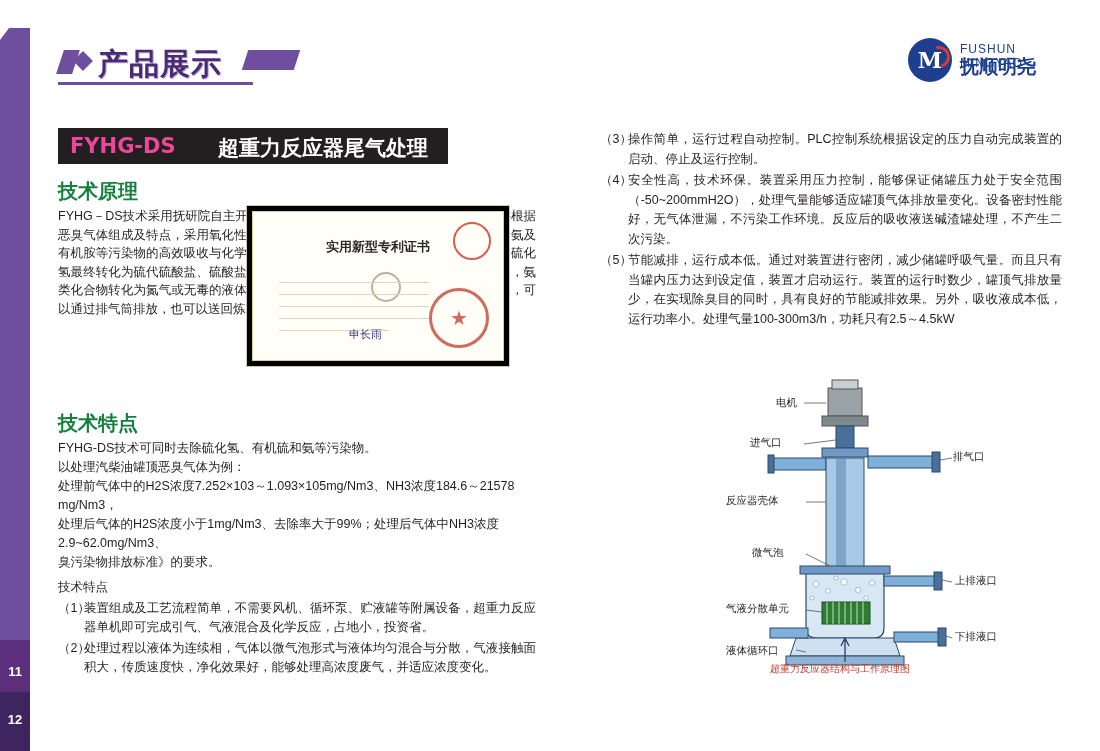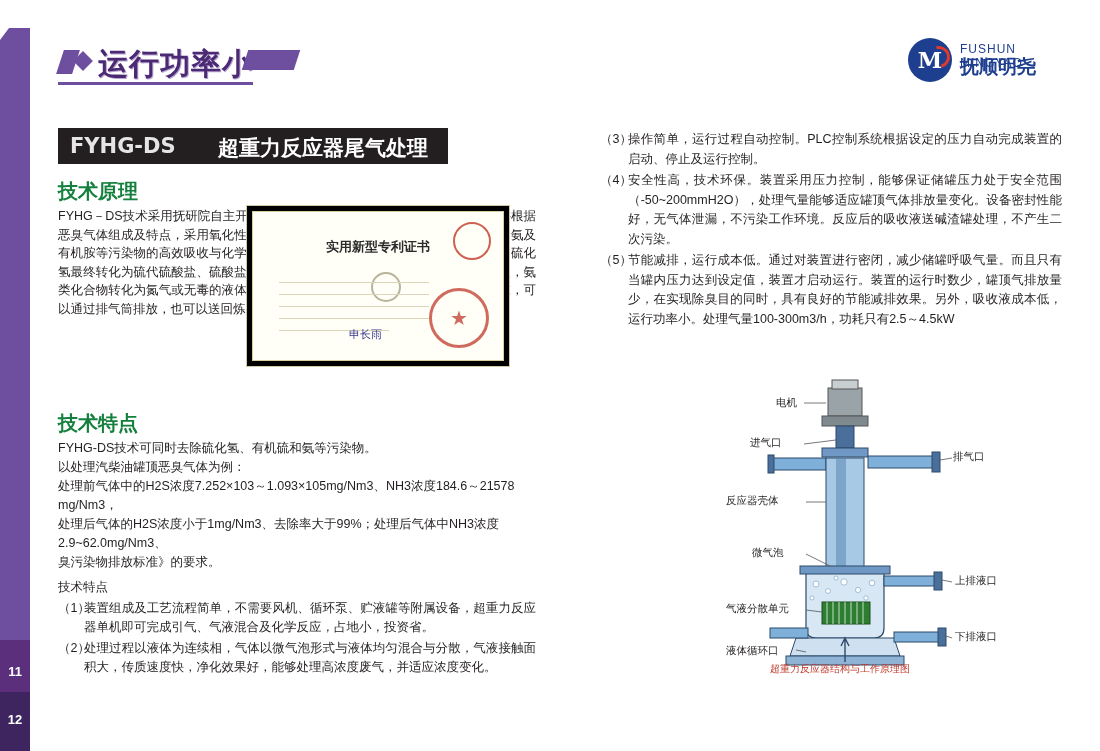--- a/index.html
+++ b/index.html
@@ -89,21 +89,21 @@
     font-family:"DejaVu Sans",sans-serif;
   }
 
   
   .banner{
     position:absolute;left:58px;top:128px;width:390px;height:36px;
     background:#231f20;
   }
   .banner .t1{
     position:absolute;left:12px;top:6px;
-    color:#e5e5e5;font-size:21px;font-weight:bold;
+    color:#ec4899;font-size:21px;font-weight:bold;
     font-family:"DejaVu Sans",sans-serif;
   }
   .banner .t2{
     position:absolute;left:160px;top:6px;
     color:#ffffff;font-size:21px;font-weight:bold;
     font-family:"DejaVu Sans",sans-serif;
   }
 
   
   .col-left{
@@ -188,21 +188,21 @@
     <div class="band b3"></div>
     <div class="band b4"></div>
     <div class="diag"></div>
     <div class="pagenum p1">11</div>
     <div class="pagenum p2">12</div>
   </div>
 
   <div class="header-title">
     <div class="hdr-bar-left"></div>
     <div class="hdr-diamond"></div>
-    <div class="hdr-text">运行功率小</div>
+    <div class="hdr-text">产品展示</div>
     <div class="hdr-bar-right"></div>
   </div>
   <div class="hdr-underline"></div>
 
   <div class="logo">
     <div class="logo-circle">
       <span class="m">M</span>
       <span class="swoosh"></span>
     </div>
     <div class="logo-en">FUSHUN MINGYAO</div>

